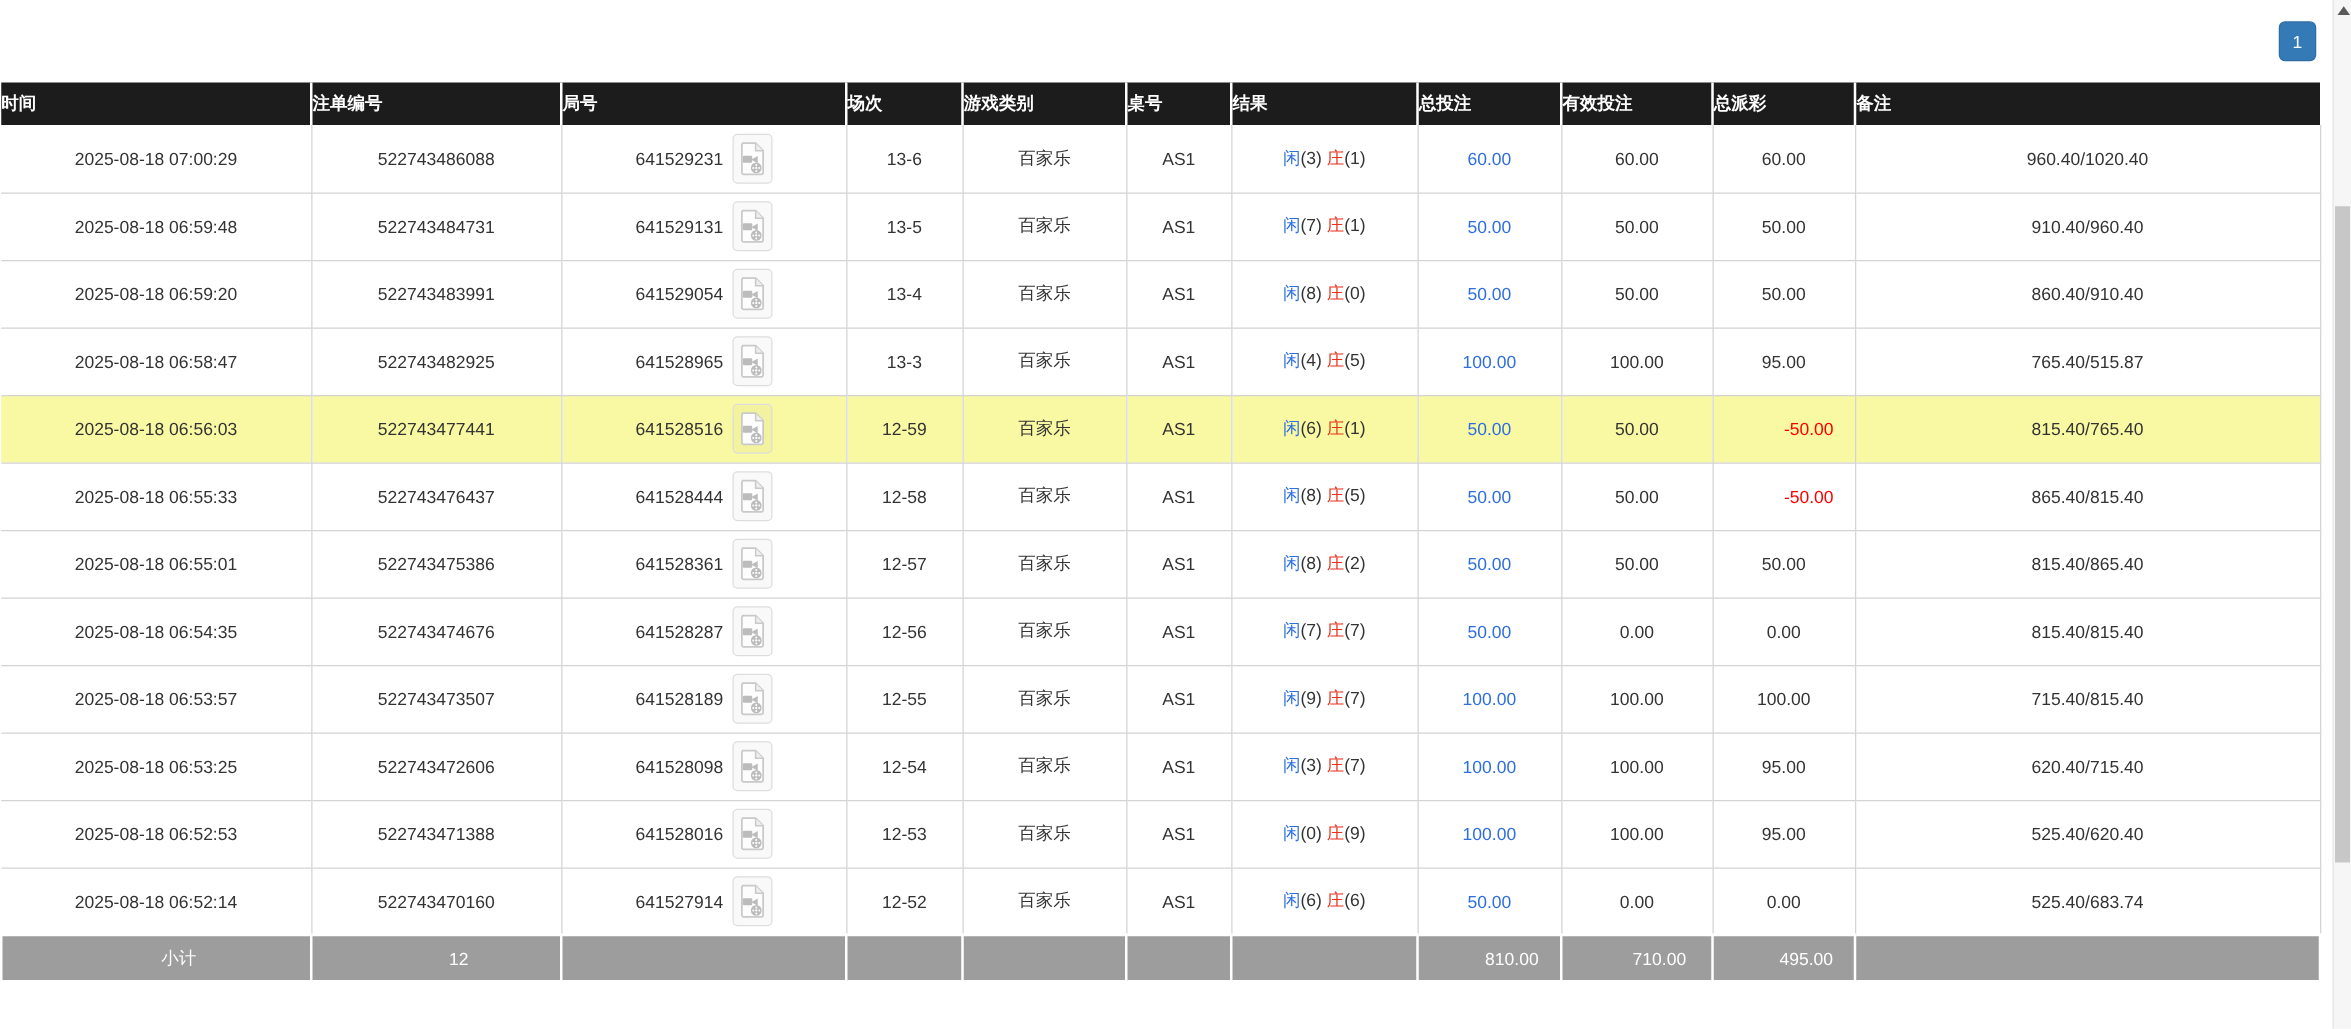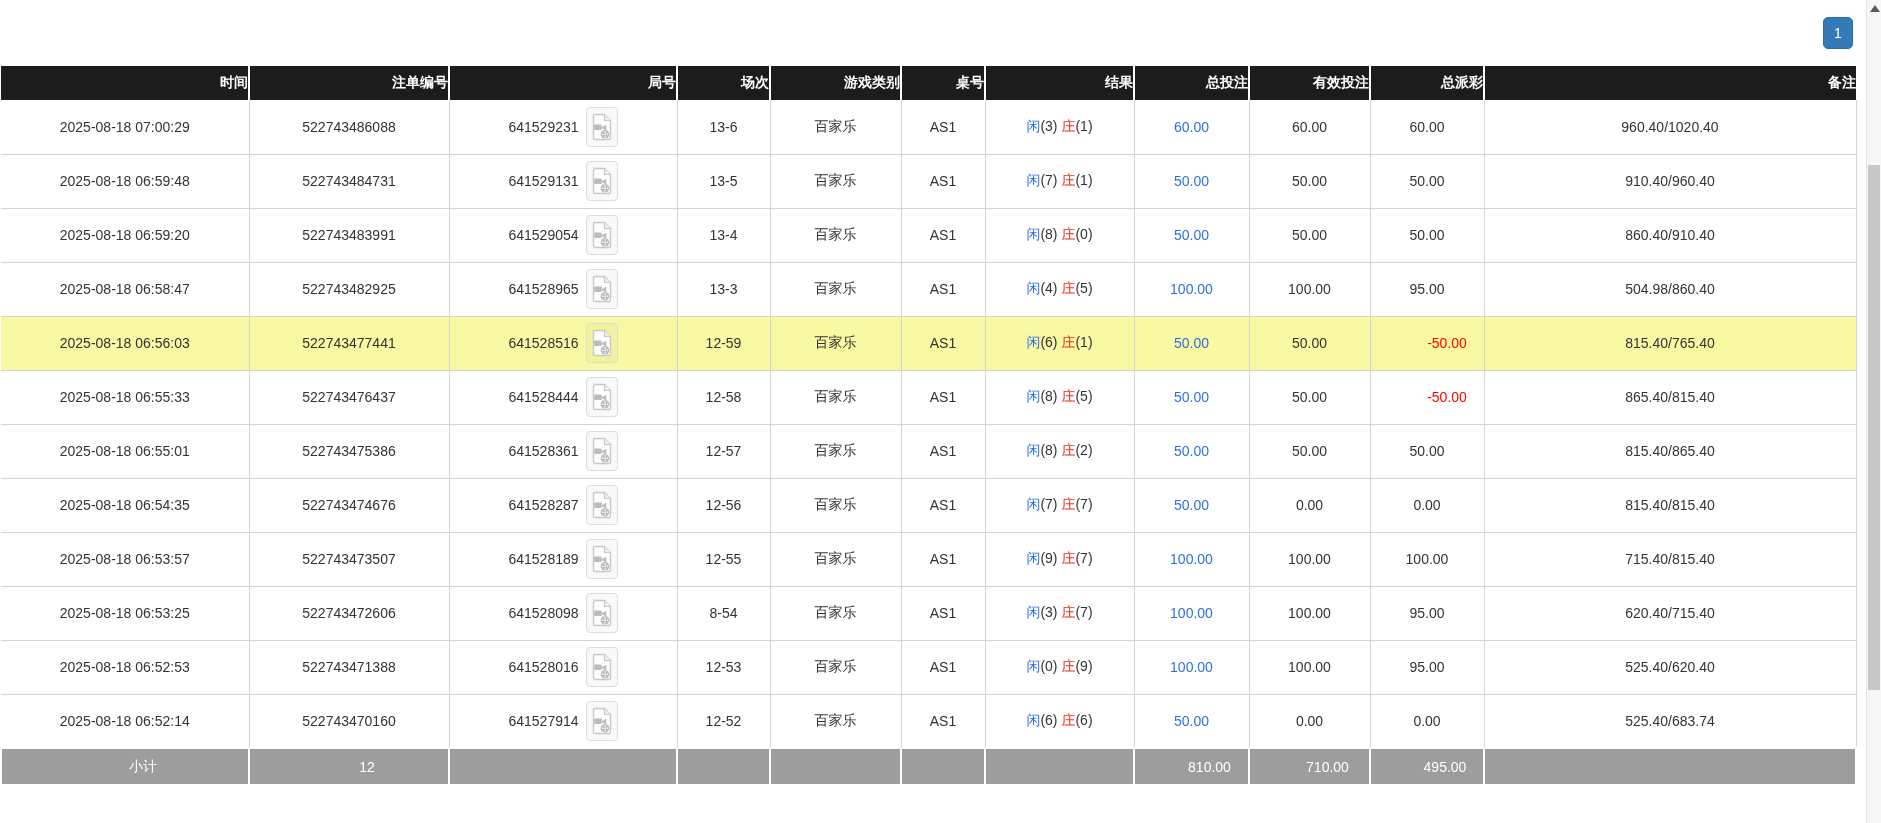--- a/index.html
+++ b/index.html
@@ -26,21 +26,21 @@
   
   table.records {
     position:absolute; left:0; top:66px;
     width:1855px; table-layout:fixed;
     border-collapse:collapse;
     font-size:14px;
   }
   thead th {
     background:var(--header-bg,#1c1c1c); color:#fff;
     font-weight:bold; font-size:14px;
-    height:34px; text-align:right; vertical-align:middle;
+    height:34px; text-align:left; vertical-align:middle;
     border-right:2px solid #fff;
   }
   thead th:last-child { border-right:none; }
   tbody td {
     height:54px; text-align:center; vertical-align:middle;
     border-right:1px solid #d4d4d4;
     border-bottom:1px solid #d4d4d4;
     background:#fff; color:#333;
     overflow:hidden; white-space:nowrap;
   }
@@ -230,21 +230,21 @@
                 </svg>
               </button>
             </span></td>
           <td>13-3</td>
           <td>百家乐</td>
           <td>AS1</td>
           <td><span class="res-player">闲</span><span class="res-num">(4)</span> <span class="res-banker">庄</span><span class="res-num">(5)</span></td>
           <td><span class="bet-link">100.00</span></td>
           <td>100.00</td>
           <td>95.00</td>
-          <td>504.98/860.40</td>
+          <td>765.40/515.87</td>
         </tr>
         <tr class="highlighted">
           <td>2025-08-18 06:56:03</td>
           <td>522743477441</td>
           <td><span class="round-group">
               <span>641528516</span>
               <button class="video-btn">
                 <svg width="22" height="28" viewBox="0 0 22 28">
                   <path d="M2.5 1.5 h11 l6 6 v17.5 a1.5 1.5 0 0 1 -1.5 1.5 h-14 a1.5 1.5 0 0 1 -1.5 -1.5 v-22 a1.5 1.5 0 0 1 1.5 -1.5 z" fill="#fdfdfd" stroke="#c9c9c9" stroke-width="1.4"></path>
                   <path d="M13.5 1.5 v6 h6" fill="#eeeeee" stroke="#c9c9c9" stroke-width="1.2"></path>
@@ -397,21 +397,21 @@
                   <path d="M10.6 14.3 l4.6 -2.6 v5.8 l-4.6 -2.6 z" fill="#bcbcbc"></path>
                   <circle cx="14" cy="21.3" r="4.3" fill="#bcbcbc"></circle>
                   <circle cx="14" cy="21.3" r="0.9" fill="#ffffff"></circle>
                   <circle cx="14" cy="18.9" r="0.8" fill="#ffffff"></circle>
                   <circle cx="14" cy="23.7" r="0.8" fill="#ffffff"></circle>
                   <circle cx="11.6" cy="21.3" r="0.8" fill="#ffffff"></circle>
                   <circle cx="16.4" cy="21.3" r="0.8" fill="#ffffff"></circle>
                 </svg>
               </button>
             </span></td>
-          <td>8-54</td>
+          <td>12-54</td>
           <td>百家乐</td>
           <td>AS1</td>
           <td><span class="res-player">闲</span><span class="res-num">(3)</span> <span class="res-banker">庄</span><span class="res-num">(7)</span></td>
           <td><span class="bet-link">100.00</span></td>
           <td>100.00</td>
           <td>95.00</td>
           <td>620.40/715.40</td>
         </tr>
         <tr>
           <td>2025-08-18 06:52:53</td>

